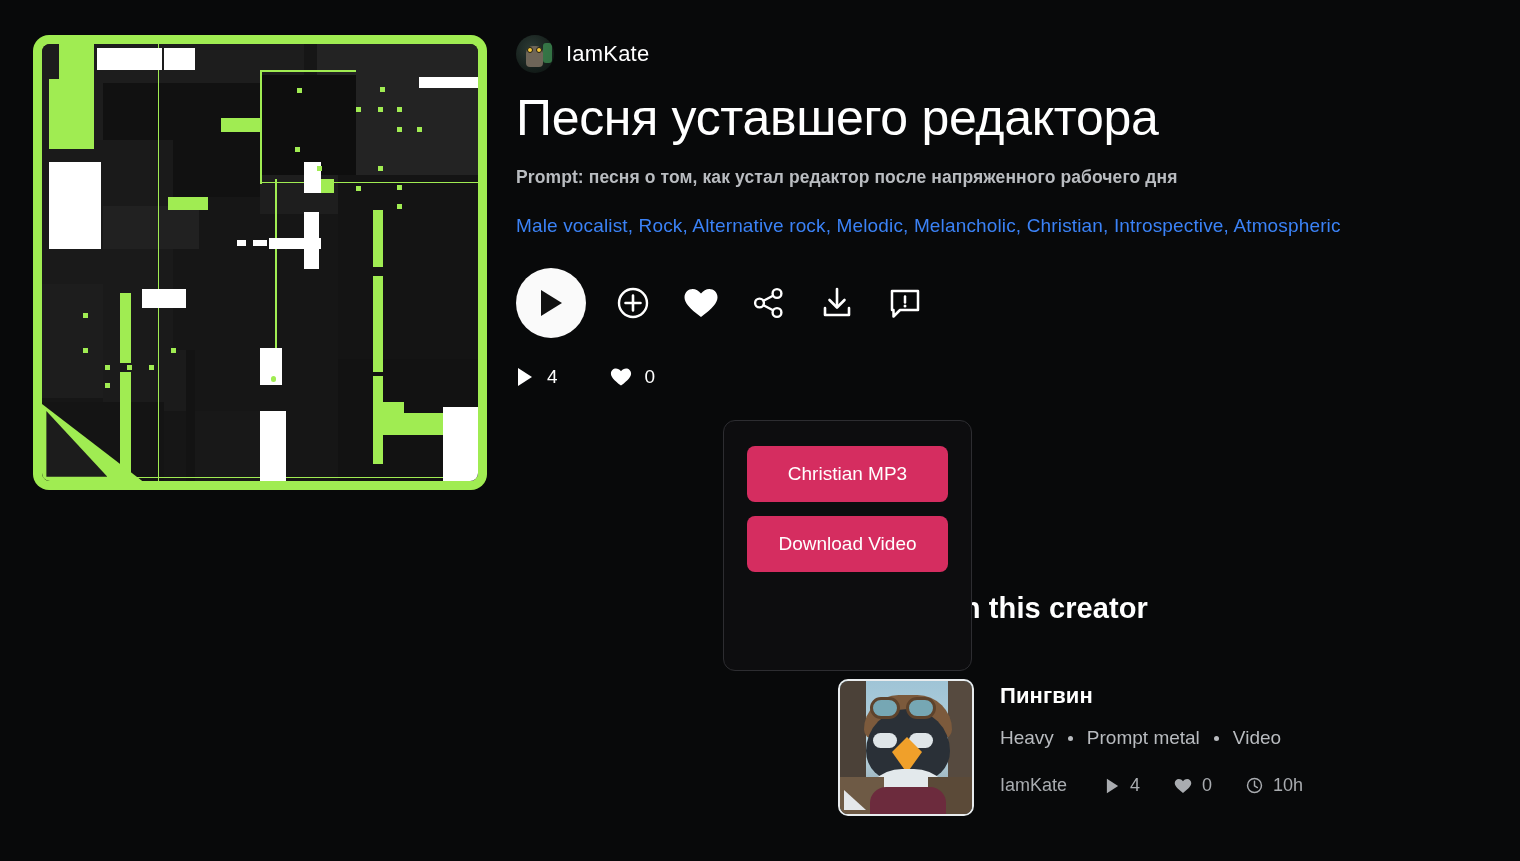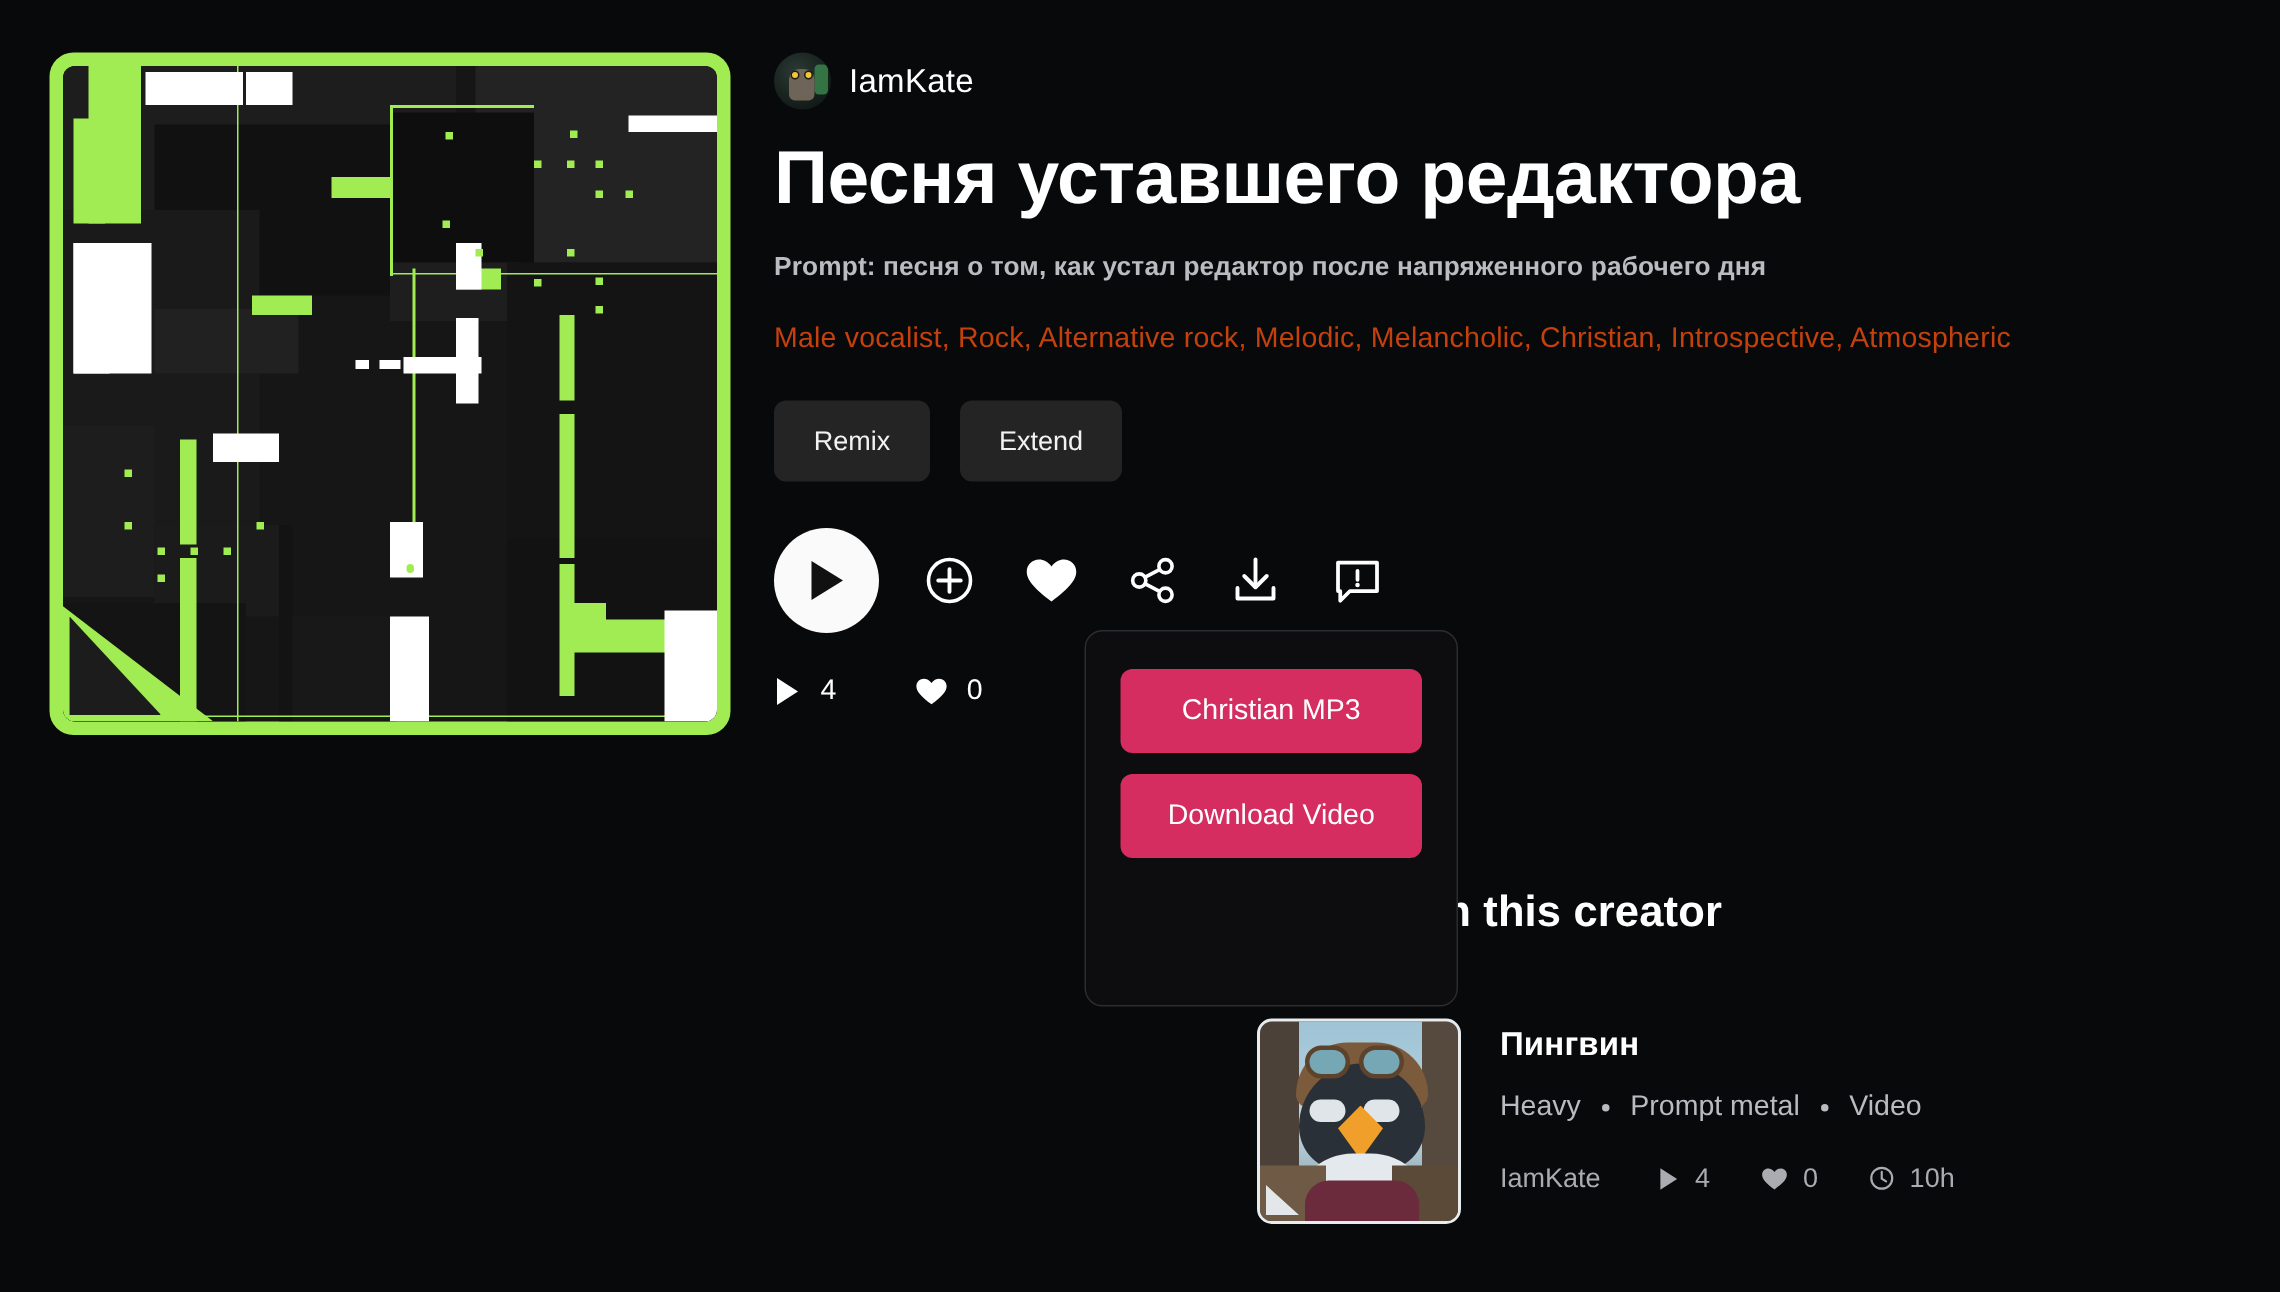--- a/index.html
+++ b/index.html
@@ -56,37 +56,37 @@
   .avatar .owl-glow {
     position: absolute; right: 2px; top: 8px; width: 9px; height: 20px;
     background: #3e8f52; opacity: .75; border-radius: 3px;
   }
   .creator-name { font-size: 22px; letter-spacing: .2px; color: #fff; }
 
   .song-title {
     margin-top: 16px;
     font-size: 50px;
     line-height: 1.08;
-    font-weight: 700;
+    font-weight: 400;
     letter-spacing: -.3px;
     color: #ffffff;
   }
 
   .prompt-line {
     margin-top: 22px;
     font-size: 17.5px;
     font-weight: bold;
     color: #b9bcc0;
     letter-spacing: .1px;
   }
 
   .tags-line {
     margin-top: 27px;
     font-size: 19px;
-    color: #c2410c;
+    color: #3b82f6;
     letter-spacing: .15px;
   }
 
   .pill-row { margin-top: 30px; display: flex; gap: 20px; }
   .pill {
     height: 54px; min-width: 104px;
     padding: 0 26px;
     background: #242424;
     border: none; border-radius: 8px;
     color: #f2f2f2; font-size: 18px;
@@ -272,24 +272,20 @@
       </div>
       <span class="creator-name">IamKate</span>
     </div>
 
     <h1 class="song-title">Песня уставшего редактора</h1>
 
     <div class="prompt-line">Prompt: песня о том, как устал редактор после напряженного рабочего дня</div>
 
     <div class="tags-line">Male vocalist, Rock, Alternative rock, Melodic, Melancholic, Christian, Introspective, Atmospheric</div>
 
-    <div class="pill-row">
-      <button class="pill">Remix</button>
-      <button class="pill">Extend</button>
-    </div>
 
     <div class="icon-row">
       <div class="play-btn">
         <svg width="26" height="30" viewBox="0 0 26 30">
           <path d="M3 2 L24 15 L3 28 Z" fill="#111111"></path>
         </svg>
       </div>
       <div class="icon-btn">
         <svg width="34" height="34" viewBox="0 0 34 34">
           <circle cx="17" cy="17" r="14" fill="none" stroke="#ffffff" stroke-width="2.4"></circle>

